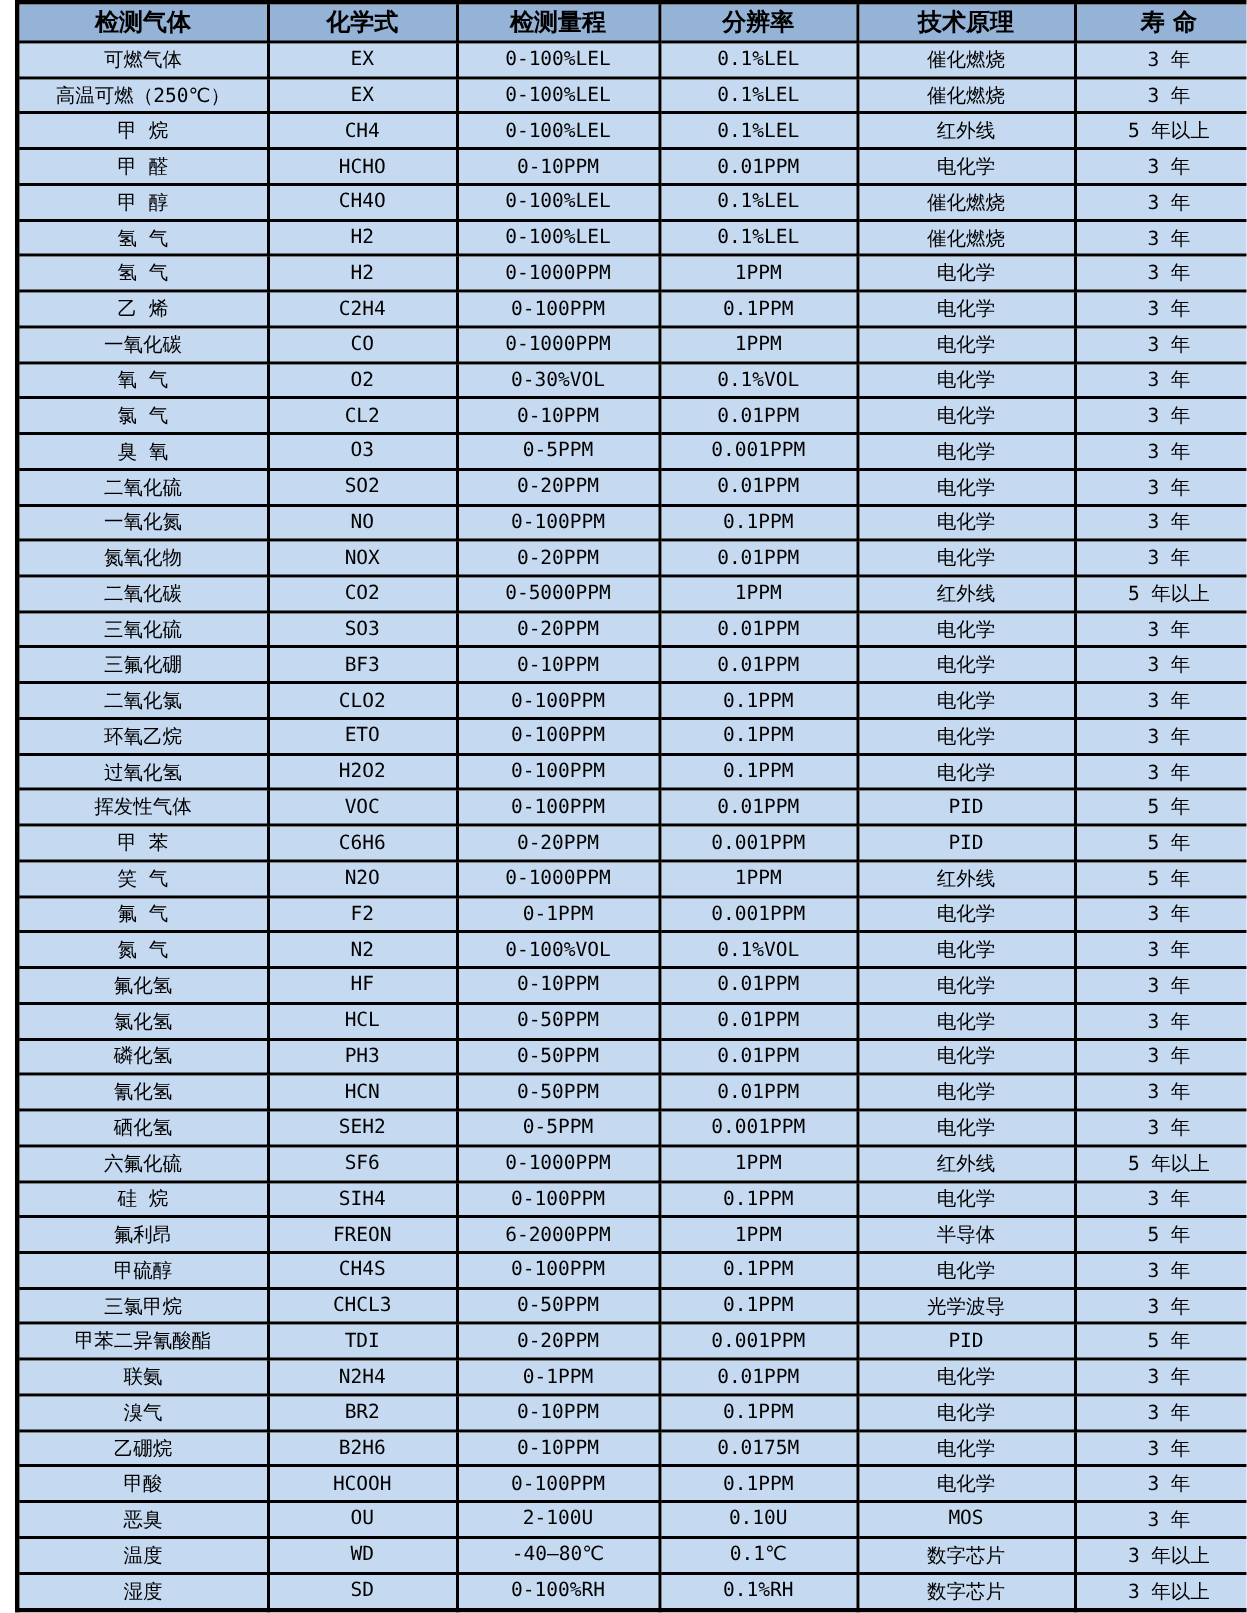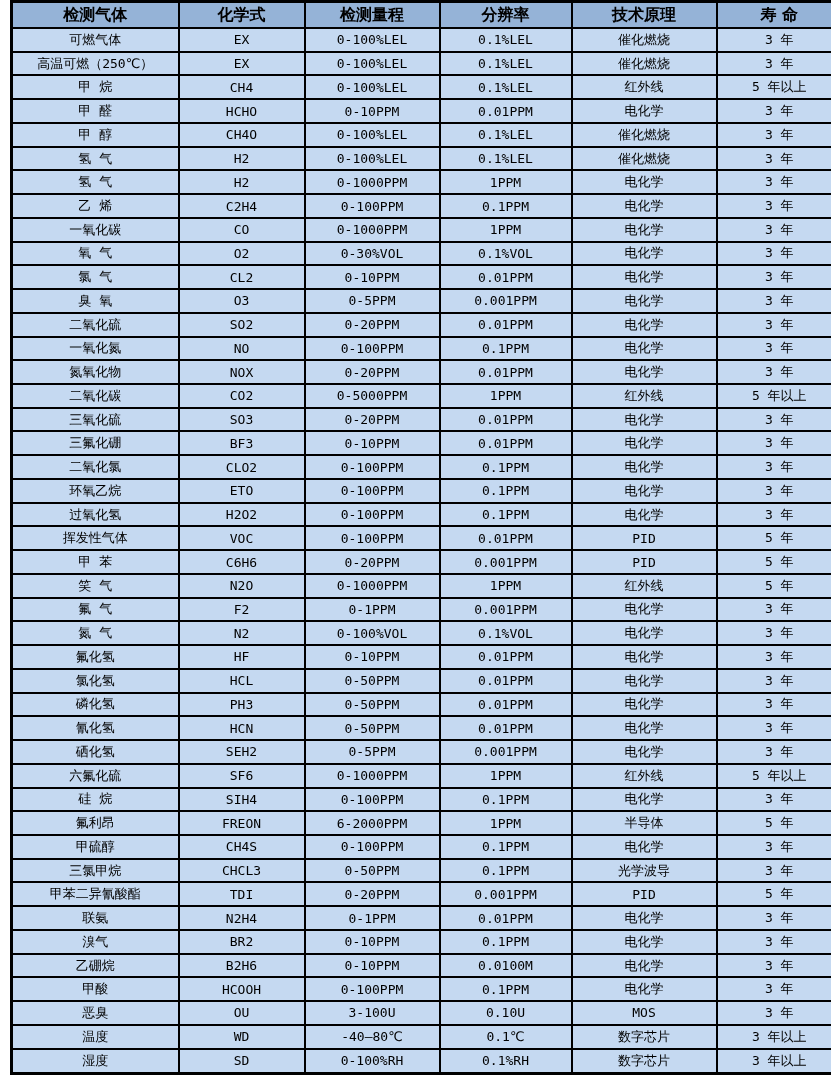--- a/index.html
+++ b/index.html
@@ -380,36 +380,36 @@
           <td>BR2</td>
           <td>0-10PPM</td>
           <td>0.1PPM</td>
           <td>电化学</td>
           <td>3 年</td>
         </tr>
         <tr>
           <td>乙硼烷</td>
           <td>B2H6</td>
           <td>0-10PPM</td>
-          <td>0.0100M</td>
+          <td>0.0175M</td>
           <td>电化学</td>
           <td>3 年</td>
         </tr>
         <tr>
           <td>甲酸</td>
           <td>HCOOH</td>
           <td>0-100PPM</td>
           <td>0.1PPM</td>
           <td>电化学</td>
           <td>3 年</td>
         </tr>
         <tr>
           <td>恶臭</td>
           <td>OU</td>
-          <td>3-100U</td>
+          <td>2-100U</td>
           <td>0.10U</td>
           <td>MOS</td>
           <td>3 年</td>
         </tr>
         <tr>
           <td>温度</td>
           <td>WD</td>
           <td>-40—80℃</td>
           <td>0.1℃</td>
           <td>数字芯片</td>

